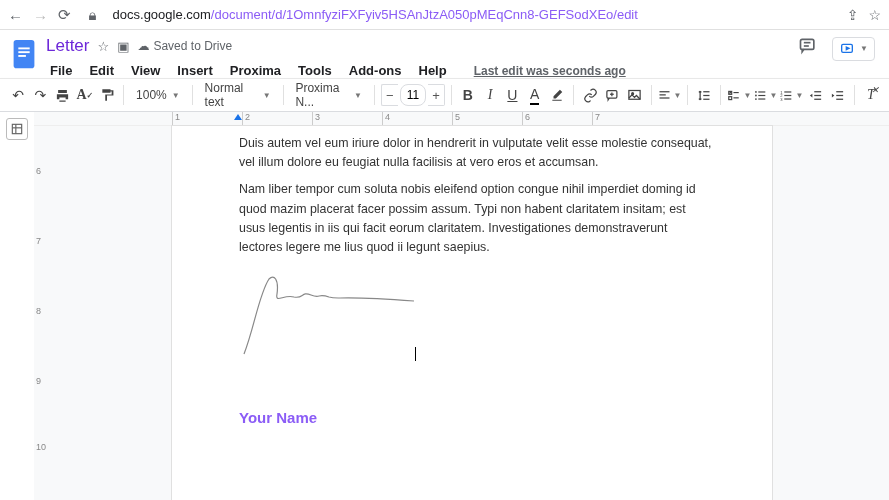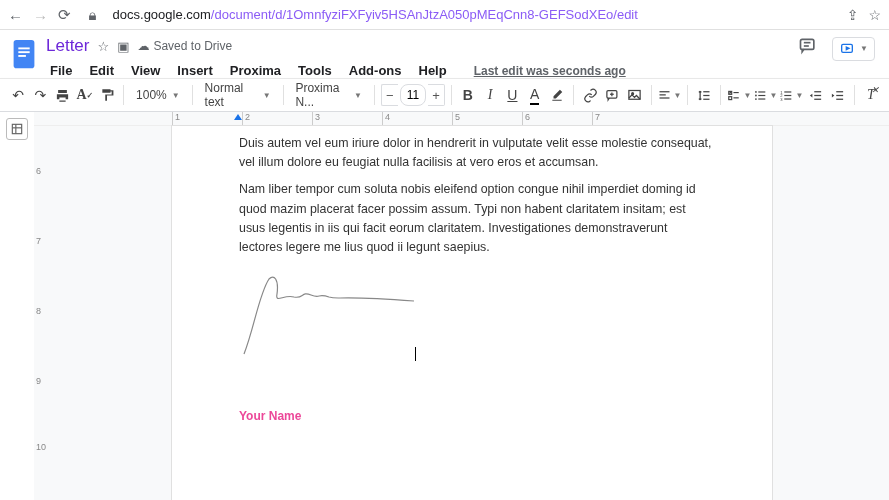--- a/index.html
+++ b/index.html
@@ -36,21 +36,21 @@
 .hruler { height:14px; background:#f8f9fa; border-bottom:1px solid #eee; position:relative; font-size:9px; color:#888;}
 .hruler-inner { position:absolute; left:138px; height:100%; display:flex;}
 .tick { width:70px; height:100%; border-left:1px solid #ccc; padding-left:2px;}
 .vruler { position:absolute; left:0; top:14px; bottom:0; width:14px; font-size:9px; color:#888;}
 .vtick { position:absolute; left:2px;}
 .page { position:absolute; left:138px; top:14px; width:600px; background:#fff; box-shadow:0 0 0 1px #e0e0e0; height:460px; }
 .page-content { padding:0 60px 0 67px;}
 .para { font-size:12.4px; color:#333; line-height:1.55; margin-top:8px;}
 .sig-wrap { margin-top:12px; height:80px; position:relative;}
 .cursor-mark { position:absolute; left:176px; top:78px; width:1px; height:14px; background:#000;}
-.yourname { color:#ec4899; font-weight:bold; font-size:12px; margin-top:60px;}
+.yourname { color:#8b5cf6; font-weight:bold; font-size:15px; margin-top:60px;}
 .hruler .indent-left { position:absolute; left:200px; top:2px; width:0; height:0; border-left:4px solid transparent; border-right:4px solid transparent; border-bottom:6px solid #1a73e8;}
 .underline-text { text-decoration:underline;}
 .color-under { border-bottom:2px solid #000; padding-bottom:1px; }
 </style>
 </head>
 <body>
 
 <div class="browser-bar">
   <span class="nav-arrow">←</span>
   <span class="nav-arrow" style="color:#bbb">→</span>

